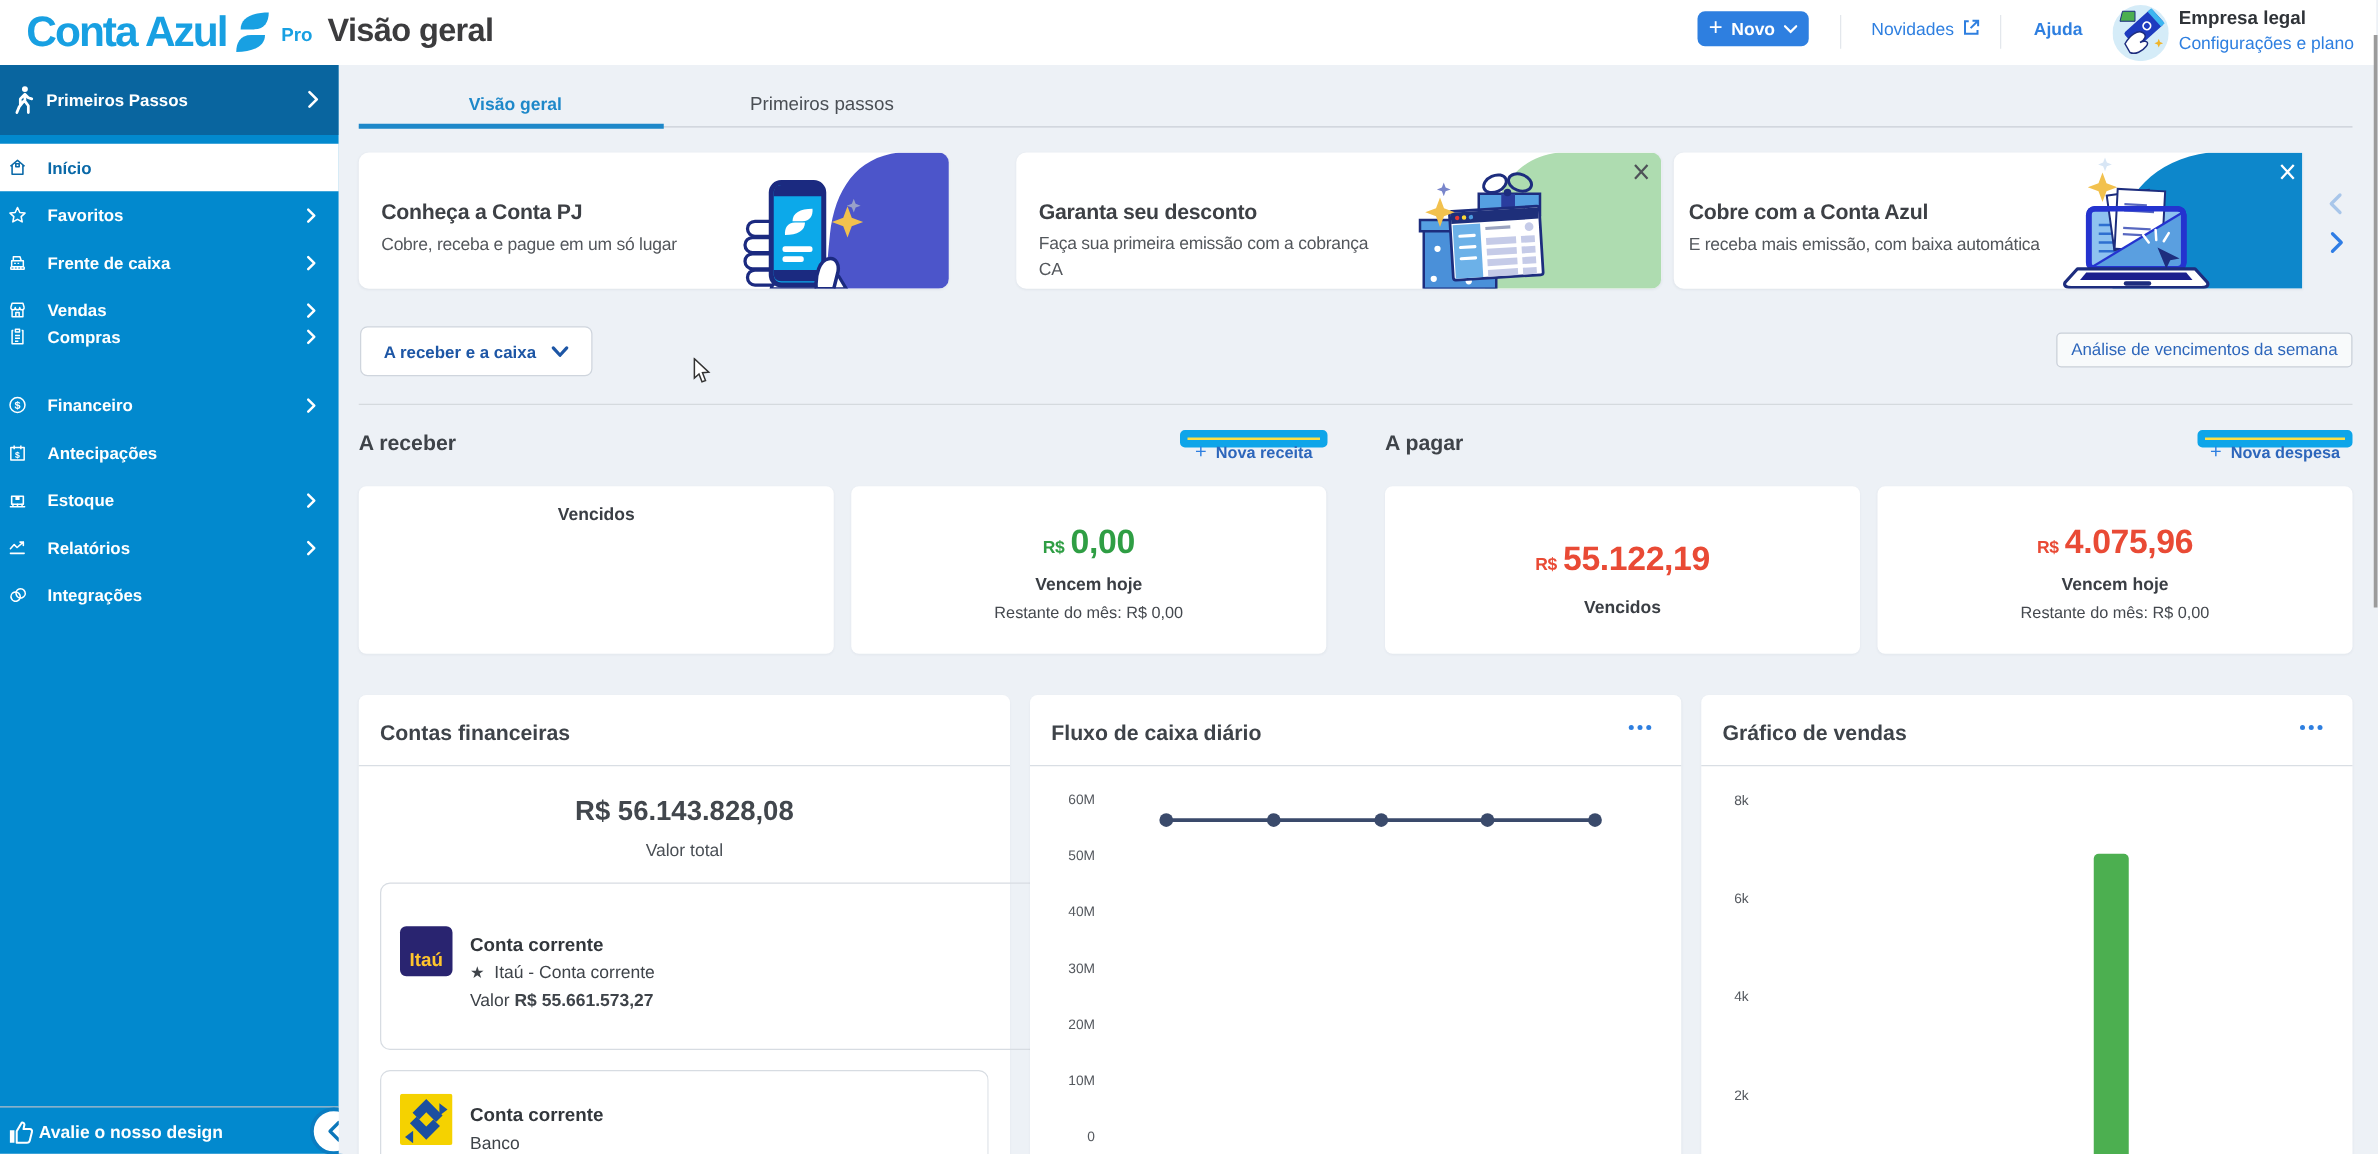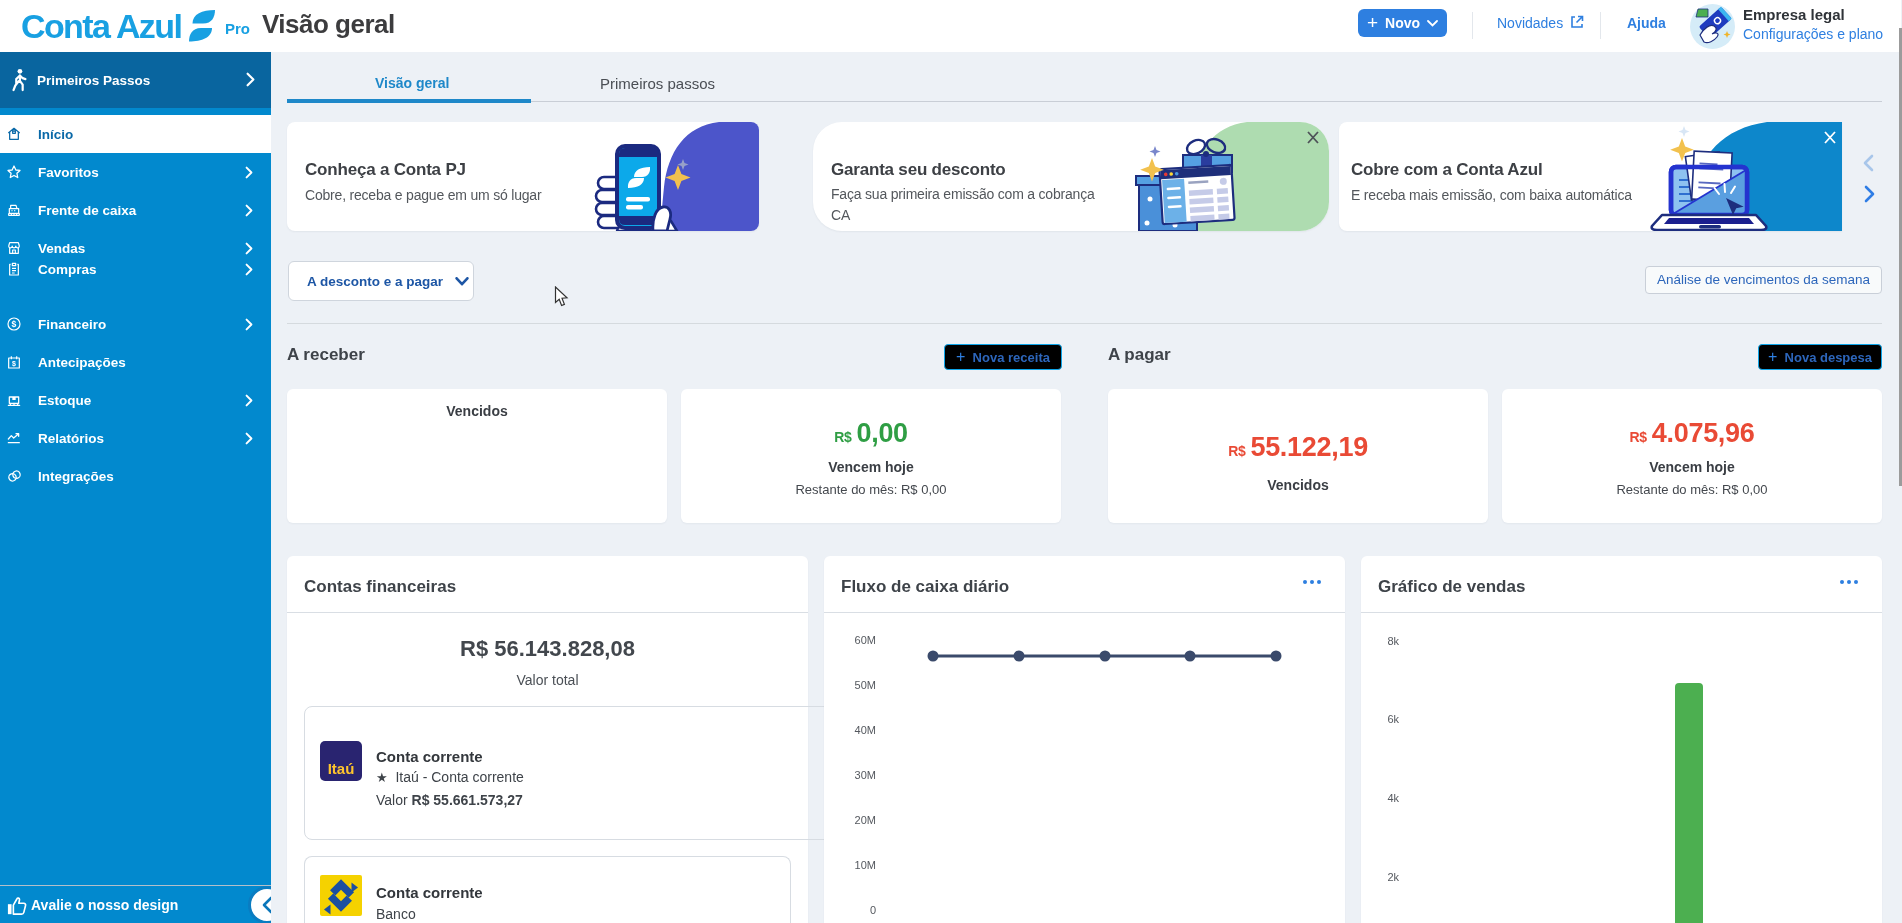--- a/index.html
+++ b/index.html
@@ -48,21 +48,21 @@
   .promo p { position:absolute; left:18px; top:65px; font-size:14px; letter-spacing:-0.2px; color:#53575c; }
   .promo svg.art { position:absolute; left:0; top:0; }
 
   
   #filter-btn { position:absolute; left:17px; top:209px; width:186px; height:40px; background:#fff; border:1px solid #cfd5dd; border-radius:6px; display:flex; align-items:center; white-space:nowrap; }
   #filter-btn span { margin-left:18px; font-size:13.5px; font-weight:bold; color:#1d56a5; }
   #analise-btn { position:absolute; left:1374px; top:214px; width:237px; height:28px; background:#f8fafb; border:1px solid #c9cfd8; border-radius:4px; text-align:center; font-size:13.5px; font-weight:400; color:#2d66bb; line-height:26px; white-space:nowrap; }
   #divider1 { position:absolute; left:16px; top:271px; width:1595px; height:1px; background:#d5dade; }
 
   .sec-h { position:absolute; font-size:17px; font-weight:bold; color:#3e4349; }
-  .add-btn { position:absolute; top:292px; height:26px; background:#000000; border:1px solid #0ea5e9; border-radius:4px; font-size:13px; font-weight:600; color:#2d66bb; text-align:center; line-height:24px; white-space:nowrap; }
+  .add-btn { position:absolute; top:292px; height:14px; background:#fde047; border:6px solid #0ea5e9; border-radius:4px; font-size:13px; font-weight:600; color:#2d66bb; text-align:center; line-height:24px; white-space:nowrap; }
   .kpi { position:absolute; top:337px; width:380px; height:134px; background:#fff; border-radius:6px; box-shadow:0 1px 2px rgba(40,50,70,0.05); text-align:center; }
   .amt { font-weight:bold; letter-spacing:-0.3px; font-size:27px; }
   .amt .cur { font-size:14px; margin-right:5px; }
   .amt.green { color:#2f9e44; }
   .amt.red { color:#e94a35; }
   .kpi .lbl { font-size:14px; font-weight:bold; color:#3a3e44; }
   .kpi .sub { font-size:13px; color:#44484e; }
 
   
   .widget { position:absolute; top:504px; width:521px; height:420px; background:#fff; border-radius:6px 6px 0 0; box-shadow:0 1px 2px rgba(40,50,70,0.05); }
@@ -258,21 +258,21 @@
       </g>
       <path d="M366 109 c-1 -12 3 -23 10 -24 c6 -1 9 5 7 12 l-3 12 Z" fill="#fff" stroke="#1b2a80" stroke-width="2.8"></path>
       <path d="M391 43 l3.4 9.1 9.1 3.4 -9.1 3.4 -3.4 9.1 -3.4 -9.1 -9.1 -3.4 9.1 -3.4 Z" fill="#f2c14e"></path>
       <path d="M396 37 l1.5 4 4 1.5 -4 1.5 -1.5 4 -1.5 -4 -4 -1.5 4 -1.5 Z" fill="#98a0c8"></path>
       <path d="M495 10 L505 21 M505 10 L495 21" stroke="#fff" stroke-width="1.8"></path>
     </svg>
     <h3>Conheça a Conta PJ</h3>
     <p>Cobre, receba e pague em um só lugar</p>
   </div>
 
-  <div class="promo" style="left:542px; width:516px;border-radius:29px;">
+  <div class="promo" style="left:542px; width:516px;">
     <svg class="art" width="516" height="109" viewBox="0 0 516 109">
       <path d="M516 0 L434 0 C400 4 383 30 379 65 C377 85 376 100 375 109 L516 109 Z" fill="#aedcb0"></path>
       <g stroke="#1d2d7e" stroke-width="2">
         <rect x="326" y="60" width="58" height="49" fill="#4a90d9"></rect>
         <rect x="323" y="54" width="64" height="9" fill="#55a0e2"></rect>
         <circle cx="337" cy="77" r="2.5" fill="#fff" stroke="none"></circle>
         <circle cx="334" cy="101" r="2.5" fill="#fff" stroke="none"></circle>
         <circle cx="362" cy="103" r="2.5" fill="#fff" stroke="none"></circle>
       </g>
       <g stroke="#1d2d7e" stroke-width="2">
@@ -345,21 +345,21 @@
     <p style="left:12px;">E receba mais emissão, com baixa automática</p>
   </div>
   <svg style="position:absolute; left:1591px; top:102px;" width="12" height="18" viewBox="0 0 12 18">
       <polyline points="10,2 3,9 10,16" fill="none" stroke="#a8c6ea" stroke-width="2.6" stroke-linecap="round" stroke-linejoin="round"></polyline>
     </svg>
   <svg style="position:absolute; left:1593px; top:133px;" width="12" height="18" viewBox="0 0 12 18">
       <polyline points="2,2 9,9 2,16" fill="none" stroke="#2f7de5" stroke-width="2.6" stroke-linecap="round" stroke-linejoin="round"></polyline>
     </svg>
 
   <div id="filter-btn">
-      <span>A desconto e a pagar</span>
+      <span>A receber e a caixa</span>
     <svg style="margin-left:12px;" width="14" height="9" viewBox="0 0 13 8">
         <polyline points="1.5,1 6.5,6.5 11.5,1" fill="none" stroke="#1d56a5" stroke-width="2.4" stroke-linecap="round" stroke-linejoin="round"></polyline>
       </svg>
   </div>
   <div id="analise-btn">Análise de vencimentos da semana</div>
   <div id="divider1"></div>
   <svg id="cursor" width="15" height="22" viewBox="0 0 15 22">
       <path d="M1.5 1 L1.5 16.5 L5.2 13.2 L7.6 19.5 L10.4 18.4 L8 12.2 L13 11.8 Z" fill="#fff" stroke="#333" stroke-width="1.2"></path>
     </svg>
 

